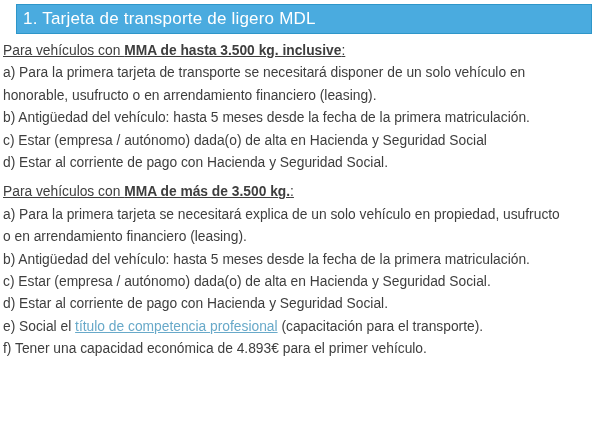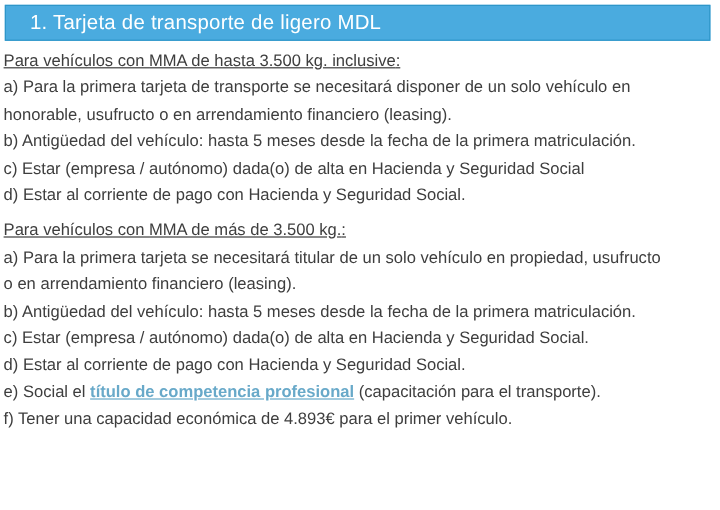--- a/index.html
+++ b/index.html
@@ -8,55 +8,54 @@
     background: #ffffff;
   }
   body {
     width: 600px;
     height: 425px;
     overflow: hidden;
     font-family: "Liberation Sans", "DejaVu Sans", sans-serif;
     color: #3e3e3e;
   }
   .title-bar {
-    margin: 4px 8px 0 4px;
+    margin: 4px 8px 0 16px;
     height: 28px;
     background: #4aabdf;
     border: 1px solid #2e96c9;
     color: #ffffff;
     font-size: 17px;
     line-height: 28px;
-    padding-left: 20px;
+    padding-left: 6px;
     letter-spacing: 0.2px;
     overflow: hidden;
     white-space: nowrap;
   }
   .content {
     padding: 6px 4px 0 3px;
     font-size: 13.8px;
     line-height: 22.4px;
   }
   .section-heading {
     text-decoration: underline;
     white-space: nowrap;
   }
   .section-heading b {
-    font-weight: 400;
+    font-weight: 700;
   }
   .line {
     white-space: pre-line;
   }
   .section + .section {
     margin-top: 7px;
   }
   a.doc-link {
     color: #68a9c9;
     text-decoration: underline;
     cursor: pointer;
-    font-weight: bold;
   }
 </style>
 </head>
 <body>
 
 <div class="title-bar">
   <span>1. Tarjeta de transporte de ligero MDL</span>
 </div>
 
 <div class="content">
@@ -65,21 +64,21 @@
     <div class="section-heading"><span>Para vehículos con </span><b>MMA de hasta 3.500 kg. inclusive</b><span>:</span></div>
     <div class="line">a) Para la primera tarjeta de transporte se necesitará disponer de un solo vehículo en
 honorable, usufructo o en arrendamiento financiero (leasing).</div>
     <div class="line">b) Antigüedad del vehículo: hasta 5 meses desde la fecha de la primera matriculación.</div>
     <div class="line">c) Estar (empresa / autónomo) dada(o) de alta en Hacienda y Seguridad Social</div>
     <div class="line">d) Estar al corriente de pago con Hacienda y Seguridad Social.</div>
   </div>
 
   <div class="section">
     <div class="section-heading"><span>Para vehículos con </span><b>MMA de más de 3.500 kg.</b><span>:</span></div>
-    <div class="line">a) Para la primera tarjeta se necesitará titular de un solo vehículo en propiedad, usufructo
+    <div class="line">a) Para la primera tarjeta se necesitará explica de un solo vehículo en propiedad, usufructo
 o en arrendamiento financiero (leasing).</div>
     <div class="line">b) Antigüedad del vehículo: hasta 5 meses desde la fecha de la primera matriculación.</div>
     <div class="line">c) Estar (empresa / autónomo) dada(o) de alta en Hacienda y Seguridad Social.</div>
     <div class="line">d) Estar al corriente de pago con Hacienda y Seguridad Social.</div>
     <div class="line"><span>e) Social el </span><a class="doc-link">título de competencia profesional</a><span> (capacitación para el transporte).</span></div>
     <div class="line">f) Tener una capacidad económica de 4.893€ para el primer vehículo.</div>
   </div>
 
 </div>
 

